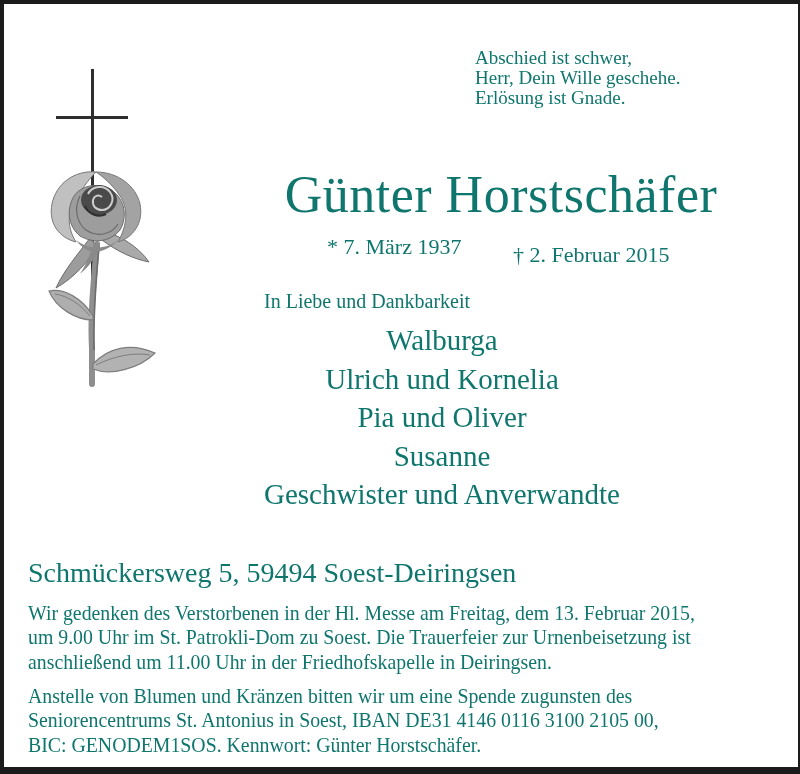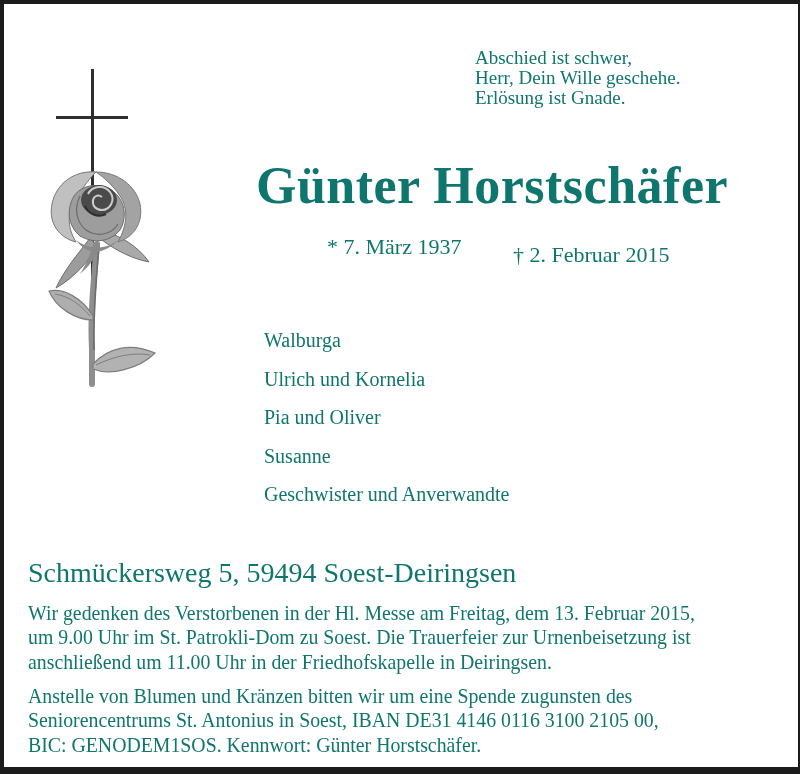--- a/index.html
+++ b/index.html
@@ -18,21 +18,21 @@
   .cross-h { position:absolute; left:56px; top:116px; width:72px; height:3px; background:#2e2e2e; }
   .rose { position:absolute; left:36px; top:166px; width:122px; height:222px; }
   .title {
     position:absolute; left:243px; top:156px; width:490px; text-align:center;
     font-size:52px; line-height:52px; letter-spacing:0.5px; white-space:nowrap;
   }
   .date { position:absolute; top:236px; font-size:22px; line-height:22px; white-space:nowrap; }
   .date.birth { left:327px; }
   .date.death { left:513px;margin-top:8px; }
   .intro { position:absolute; left:264px; top:291px; font-size:20px; line-height:20px; }
-  .mourners { position:absolute; left:264px; top:321px; font-size:20px; line-height:38.5px; }
+  .mourners { position:absolute; left:264px; top:321px; font-size:29px; line-height:38.5px;text-align:center; }
   .address { position:absolute; left:28px; top:562px; font-size:28px; line-height:22px; white-space:nowrap; }
   .para {
     position:absolute; left:28px; font-size:22px; line-height:24.3px;
     transform:scaleX(0.9); transform-origin:0 0; white-space:nowrap;
   }
   .para.service { top:601px; }
   .para.donation { top:684px; }
 </style>
 </head>
 <body>
@@ -66,25 +66,26 @@
     <path d="M60 6 C38 4 20 18 16 38 C12 58 24 72 40 76 C30 60 32 44 40 32 C48 20 54 12 60 6 Z" fill="#c0c0c0" stroke="#787878" stroke-width="1"></path>
     <path d="M60 6 C82 6 100 20 104 38 C108 58 96 72 82 76 C92 58 92 42 84 30 C76 18 66 10 60 6 Z" fill="#a3a3a3" stroke="#787878" stroke-width="1"></path>
     <path d="M40 74 C52 84 70 84 82 74 C76 82 64 86 60 86 C52 86 44 80 40 74 Z" fill="#8a8a8a"></path>
     <path d="M38 30 C30 44 32 60 44 70 C58 78 74 76 84 64 C90 54 90 40 82 30 C70 16 48 16 38 30 Z" fill="#9d9d9d" stroke="#6b6b6b" stroke-width="1"></path>
     <path d="M44 30 C38 42 40 56 50 64 C62 72 76 68 82 58" fill="none" stroke="#6b6b6b" stroke-width="1.2"></path>
     <ellipse cx="63" cy="34" rx="18" ry="15" fill="#4a4a4a"></ellipse>
     <path d="M52 28 C56 20 68 18 74 26 C80 34 74 44 66 44 C60 44 56 40 57 34 C58 30 62 28 66 31" fill="none" stroke="#cdcdcd" stroke-width="2"></path>
     <path d="M49 40 C52 48 62 52 70 48" fill="none" stroke="#2e2e2e" stroke-width="2"></path>
   </svg>
 
-  <h1 class="title" style="margin:4px;font-weight:bold;">Günter Horstschäfer</h1>
+  <h1 class="title" style="margin:13px;font-weight:normal;">Günter Horstschäfer</h1>
 
   <span class="date birth">* 7. März 1937</span>
   <span class="date death">† 2. Februar 2015</span>
 
+  <div class="intro">In Liebe und Dankbarkeit</div>
 
   <div class="mourners">
     <div>Walburga</div>
     <div>Ulrich und Kornelia</div>
     <div>Pia und Oliver</div>
     <div>Susanne</div>
     <div>Geschwister und Anverwandte</div>
   </div>
 
   <div class="address">Schmückersweg 5, 59494 Soest-Deiringsen</div>

